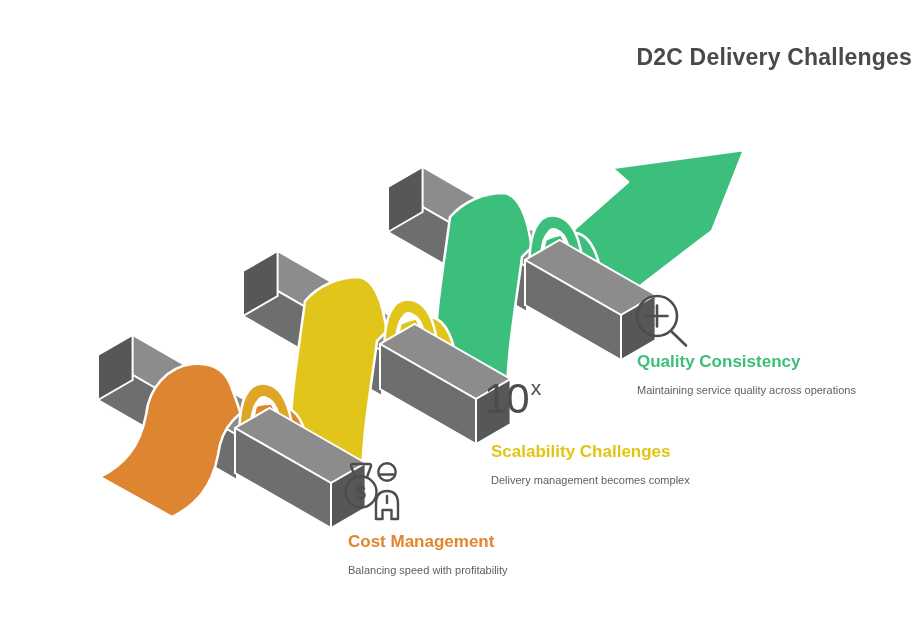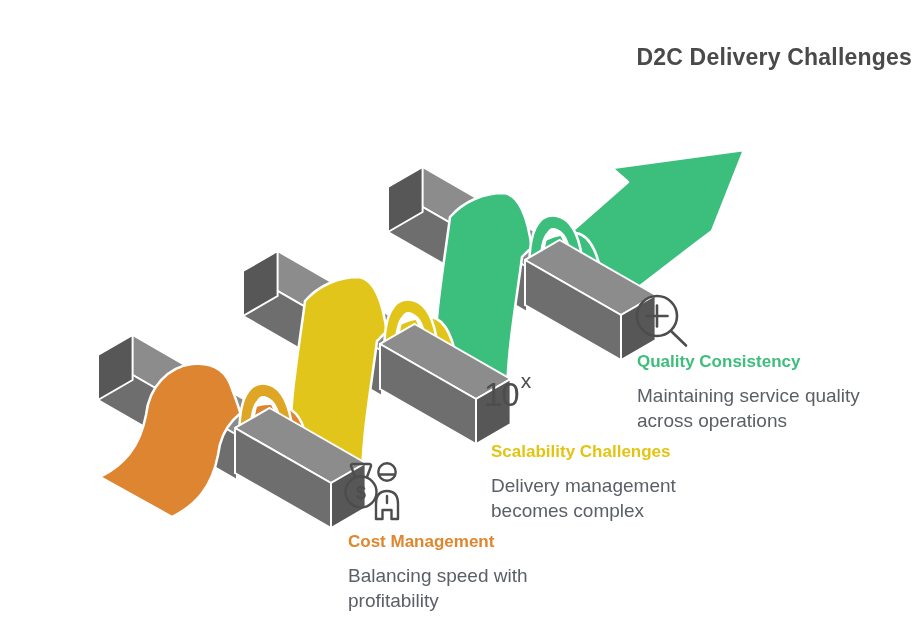--- a/index.html
+++ b/index.html
@@ -3,29 +3,29 @@
 <meta charset="utf-8">
 <style>
   html,body{margin:0;padding:0;background:#ffffff;}
   .stage{position:relative;width:912px;height:641px;background:#ffffff;overflow:hidden;
          font-family:"Liberation Sans",sans-serif;}
   .title{position:absolute;left:0;right:0;top:44px;text-align:right;
          font-size:23px;font-weight:bold;letter-spacing:0.2px;}
   .scene{position:absolute;left:0;top:0;width:912px;height:641px;}
   .label{position:absolute;}
   .label h3{margin:0;font-size:17px;font-weight:bold;line-height:1.2;}
-  .label p{margin:11px 0 0 0;font-size:19px;line-height:1.32;}
+  .label p{margin:11px 0 0 0;font-size:11px;line-height:1.32;}
   .lbl-cost{left:348px;top:532px;width:270px;}
   .lbl-scal{left:491px;top:442px;width:228px;}
   .lbl-qual{left:637px;top:352px;width:240px;}
   .icon{position:absolute;}
   .icon-money{left:341px;top:459px;}
   .icon-magnifier{left:632px;top:293px;}
   .icon-exponent{left:484px;top:378px;line-height:1;}
-  .exp-base{font-size:33px;letter-spacing:-1px;}
+  .exp-base{font-size:42px;letter-spacing:-1px;}
   .exp-sup{font-size:21px;vertical-align:super;position:relative;top:-12px;left:2px;}
   svg text{font-family:"Liberation Sans",sans-serif;}
 </style>
 </head>
 <body>
 
 <div class="stage">
 
   <svg class="scene" viewBox="0 0 912 641">
 

